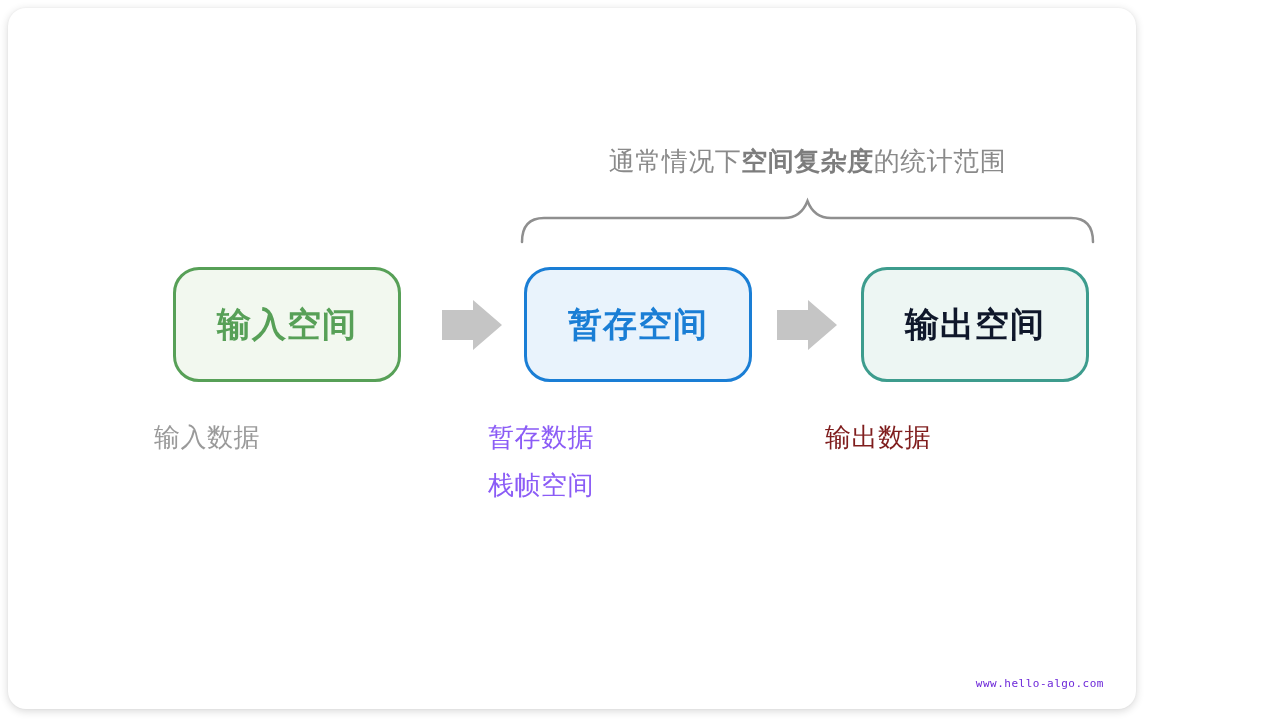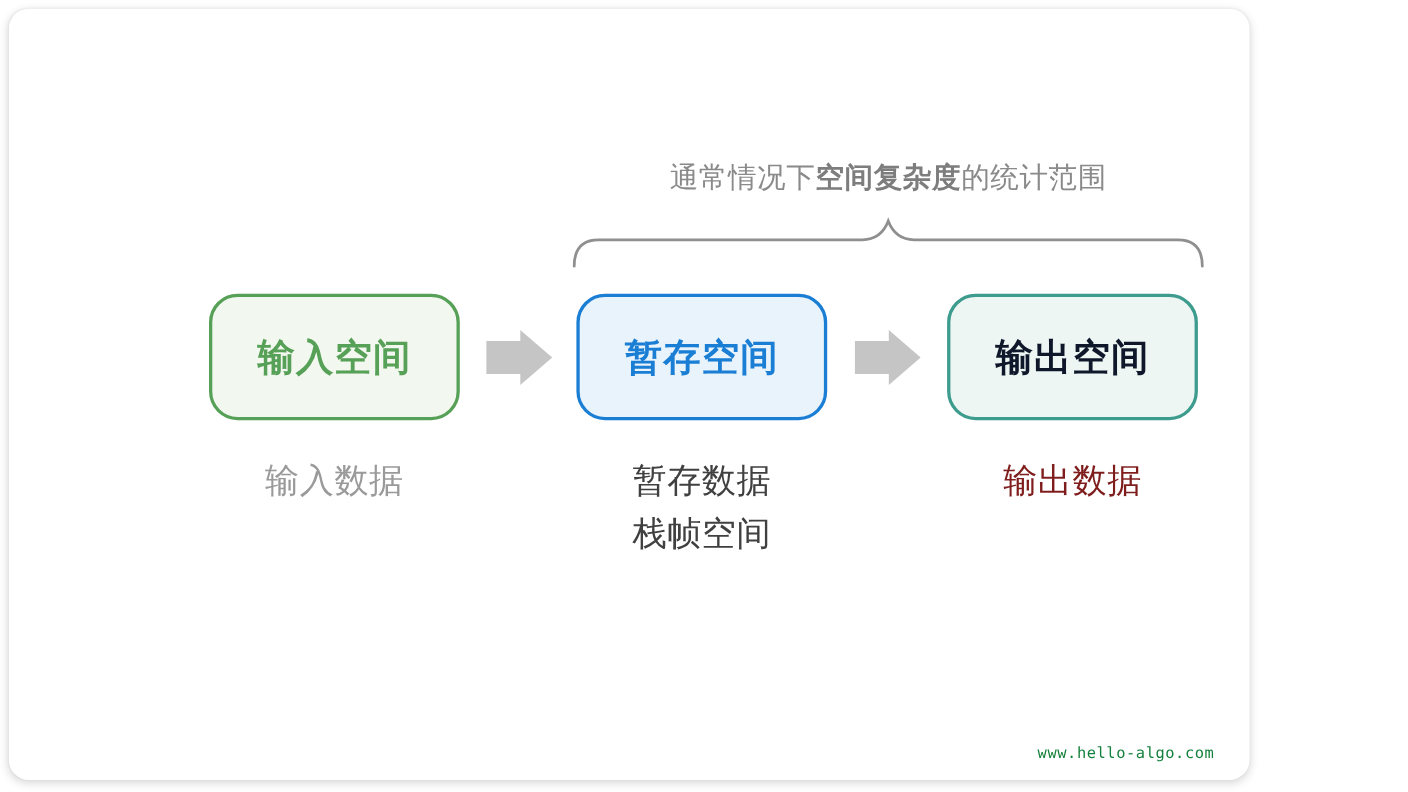--- a/index.html
+++ b/index.html
@@ -23,38 +23,38 @@
     white-space: nowrap;
   }
   .scope-caption b { font-weight: 700; color: #7d7d7d; }
   .brace { position: absolute; left: 520px; top: 196px; }
   .space-box {
     position: absolute; top: 267px; width: 228px; height: 115px;
     border: 3px solid; border-radius: 26px;
     display: flex; align-items: center; justify-content: center;
     font-size: 34px; font-weight: 700; letter-spacing: 1px;
   }
-  .box-input  { left: 190px; text-align: center; }
+  .box-input  { left: 173px; text-align: center; }
   .box-temp   { left: 524px; text-align: right; }
   .box-output { left: 861px; }
   .arrow { position: absolute; top: 300px; }
   .arrow-1 { left: 442px; }
   .arrow-2 { left: 777px; }
   .caption-col {
     position: absolute; top: 413px; width: 300px;
-    text-align: center; font-size: 31px; line-height: 48px;
+    text-align: left; font-size: 26px; line-height: 48px;
     letter-spacing: 0.5px;
   }
   .cap-input  { left: 154px; }
   .cap-temp   { left: 488px; }
   .cap-output { left: 825px; }
   .watermark {
     position: absolute; right: 40px; top: 677px;
     font-family: "DejaVu Sans Mono", monospace;
-    font-size: 14px; color: #15803d; letter-spacing: 0.5px;
+    font-size: 11px; color: #6d28d9; letter-spacing: 0.5px;
   }
 </style>
 </head>
 <body>
 
 <div class="stage">
   <div class="card"></div>
 
   <div class="scope-caption"><span>通常情况下</span><b>空间复杂度</b><span>的统计范围</span></div>
 
@@ -79,21 +79,21 @@
   </svg>
 
   <div class="space-box box-output" style="border-color: rgb(61, 156, 141); background-color: rgb(237, 246, 243); color: #0f172a;">
     <span>输出空间</span>
   </div>
 
   <div class="caption-col cap-input" style="color: rgb(154, 154, 154);">
     <div>输入数据</div>
   </div>
 
-  <div class="caption-col cap-temp" style="color: #404040;">
+  <div class="caption-col cap-temp" style="color: #8b5cf6;">
     <div>暂存数据</div>
     <div>栈帧空间</div>
   </div>
 
   <div class="caption-col cap-output" style="color: #7f1d1d;">
     <div>输出数据</div>
   </div>
 
   <div class="watermark">www.hello-algo.com</div>
 </div>

